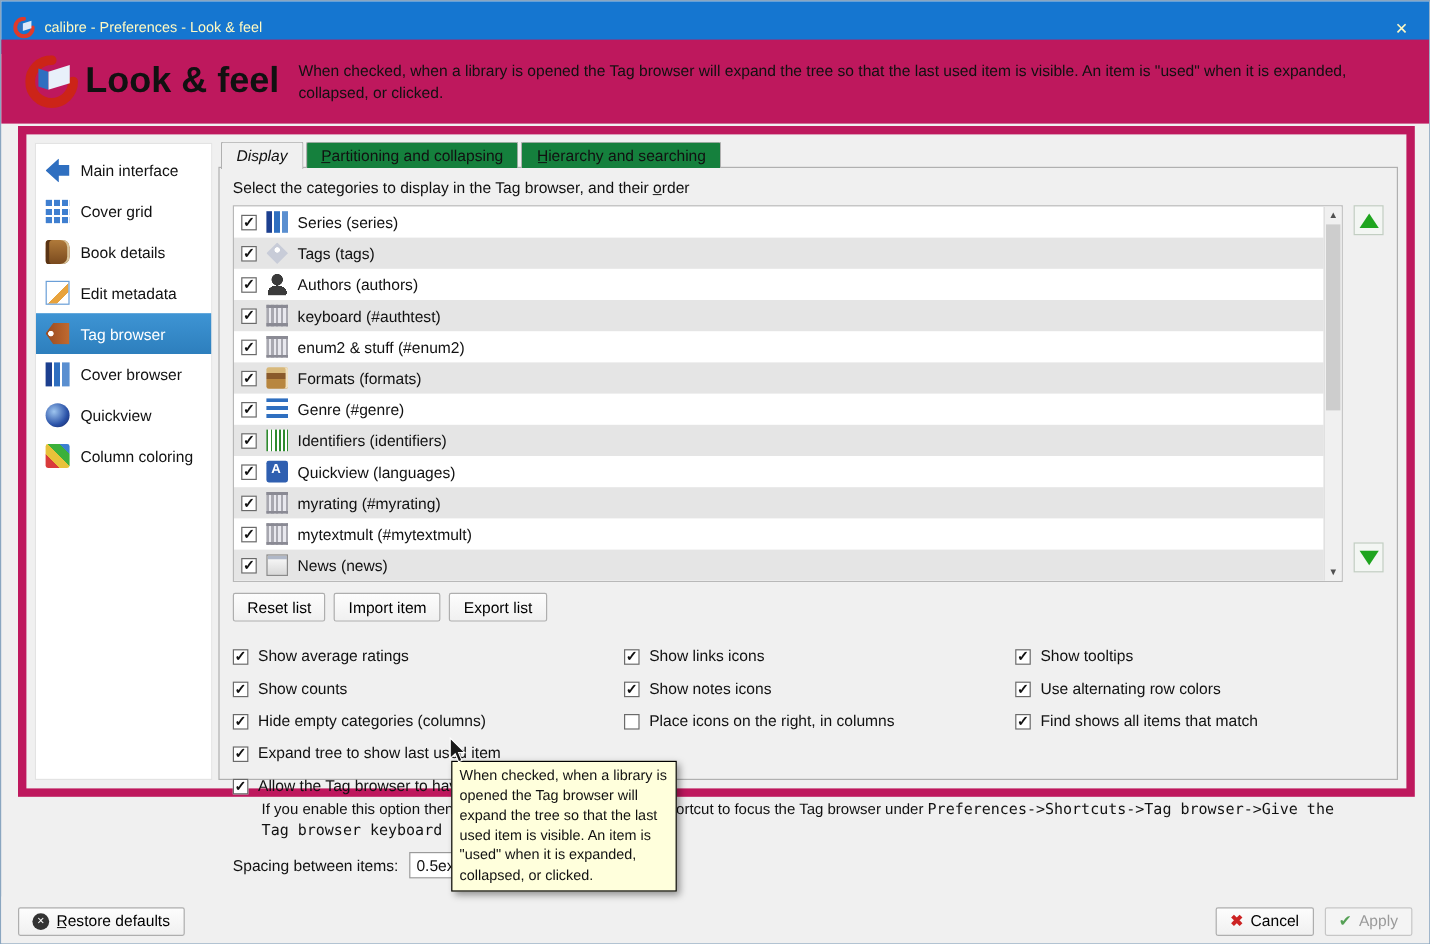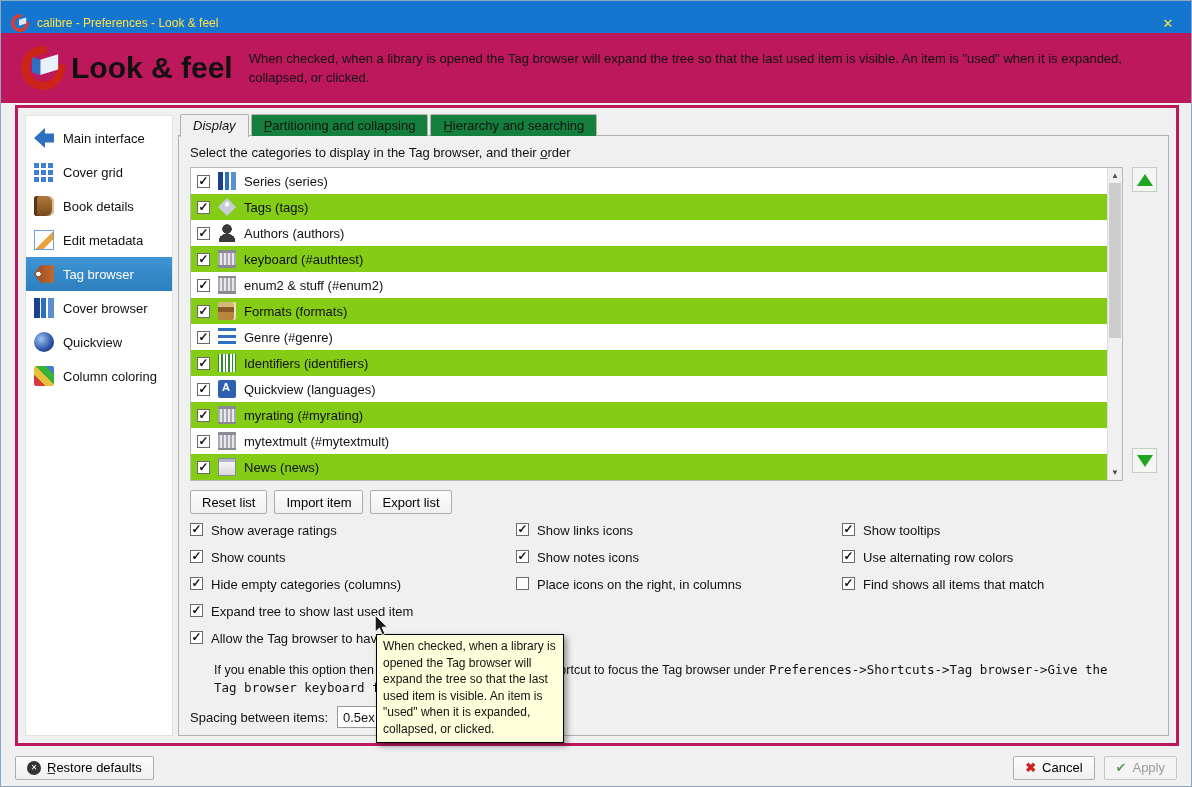--- a/index.html
+++ b/index.html
@@ -5,34 +5,34 @@
   * { margin:0; padding:0; box-sizing:border-box; }
   html,body { width:1192px; height:787px; }
   body {
     font-family:"Liberation Sans", sans-serif;
     background:#f0f0f0; color:#111;
     position:relative; overflow:hidden;
     border:1px solid #8aa6c0;
   }
   
   .titlebar { position:absolute; left:0; top:0; width:100%; height:44px;
-    background:#1576d0; display:flex; align-items:center; color:#fde047; }
+    background:#1576d0; display:flex; align-items:center; color:#fef9c3; }
   .tb-logo { width:18px; height:18px; margin:0 8px 0 10px; flex:none; }
   .tb-title { font-size:12px; }
   .tb-close { margin-left:auto; width:46px; height:32px; display:flex;
     align-items:center; justify-content:center; font-size:13px; cursor:default; }
   
   .header { position:absolute; left:0; top:32px; width:100%; height:70px;
     background:#be185d; display:flex; align-items:center; padding:0 16px 0 20px; }
   .logo-big { width:44px; height:44px; flex:none; }
   .h-title { font-size:30px; font-weight:bold; margin-left:6px; white-space:nowrap; }
   .h-desc { font-size:13px; line-height:19px; margin-left:16px; width:952px; }
   
-  .frame { position:absolute; left:14px; top:104px; width:1164px; height:641px;
-    border:3px solid #be185d; background:#f0f0f0; }
+  .frame { position:absolute; left:14px; top:104px; width:1164px; height:559px;
+    border:7px solid #be185d; background:#f0f0f0; }
   .sidebar { position:absolute; left:7px; top:7px; width:148px; bottom:7px;
     background:#fff; border:1px solid #e3e3e3; padding-top:5px; }
   .side-item { height:34px; display:flex; align-items:center; gap:9px;
     padding-left:8px; font-size:13px; cursor:default; }
   .side-item.selected { background:linear-gradient(180deg,#3e94d4,#2d7fbd); color:#fff; }
   .sicon { width:20px; height:20px; flex:none; display:inline-block; }
   .content { position:absolute; left:160px; top:6px; right:7px; bottom:7px; }
   
   .tabbar { display:flex; padding-left:2px; position:relative; z-index:2; height:22px; }
   .tab { padding:3px 12px 2px; border:1px solid #b0b0b0; border-bottom:none;
@@ -42,21 +42,21 @@
     margin-bottom:-1px; padding-bottom:3px; }
   .pane { position:absolute; top:21px; left:0; right:0; bottom:0;
     border:1px solid #b0b0b0; background:#f0f0f0; padding:9px 11px; }
   .instruction { font-size:13px; height:18px; }
   
   .list-zone { display:flex; margin-top:4px; }
   .cat-list { position:relative; flex:1; height:314px; background:#fff;
     border:1px solid #b8b8b8; overflow:hidden; }
   .cat-rows { margin-right:15px; }
   .cat-row { display:flex; align-items:center; gap:8px; height:26px; padding-left:6px; font-size:13px; }
-  .cat-row.alt { background:#84cc16; }
+  .cat-row.alt { background:#e5e5e5; }
   .cicon { width:18px; height:18px; flex:none; display:inline-block; }
   .checkbox { width:13px; height:13px; border:1px solid #6a6a6a; background:#fff;
     display:inline-flex; align-items:center; justify-content:center; flex:none; }
   .checkbox.checked::after { content:"✓"; font-size:12px; font-weight:bold;
     color:#111; line-height:1; margin-top:-1px; }
   .vscroll { position:absolute; right:0; top:0; bottom:0; width:15px;
     background:#f0f0f0; border-left:1px solid #dcdcdc; display:flex; flex-direction:column; }
   .sarrow { height:15px; flex:none; display:flex; align-items:center; justify-content:center;
     font-size:8px; color:#505050; }
   .strack { flex:1; position:relative; }
@@ -71,21 +71,21 @@
     border-top:12px solid #1fa51f; }
   
   .btn { font-family:"Liberation Sans", sans-serif; font-size:13px; height:24px;
     padding:0 11px; border:1px solid #aeaeae; background:linear-gradient(#fdfdfd,#f0f0f0);
     border-radius:2px; cursor:default; display:inline-flex; align-items:center; gap:6px; }
   .btn-row { margin-top:9px; display:flex; gap:7px; }
   
   .opts { display:flex; margin-top:9px; }
   .opt-col { width:326px; }
   .opt-col:last-child { width:auto; }
-  .opt-row { display:flex; align-items:flex-start; gap:8px; height:27px; font-size:13px; }
+  .opt-row { display:flex; align-items:flex-end; gap:8px; height:27px; font-size:13px; }
   
   .note { margin:3px 0 0 24px; font-size:12.5px; line-height:17px; }
   .mono { font-family:"DejaVu Sans Mono", monospace; font-size:12.5px;margin-top:36px; }
   .spacing-row { display:flex; align-items:center; gap:9px; margin-top:9px; font-size:13px; }
   .spinbox { width:55px; height:22px; border:1px solid #9a9a9a; background:#fff;
     display:flex; align-items:center; padding-left:5px; position:relative; font-size:13px; }
   .spin-arrows { position:absolute; right:0; top:0; bottom:0; width:15px;
     border-left:1px solid #cccccc; display:flex; flex-direction:column;
     align-items:center; justify-content:space-around; font-size:6px; color:#555;
     background:#f2f2f2; }

